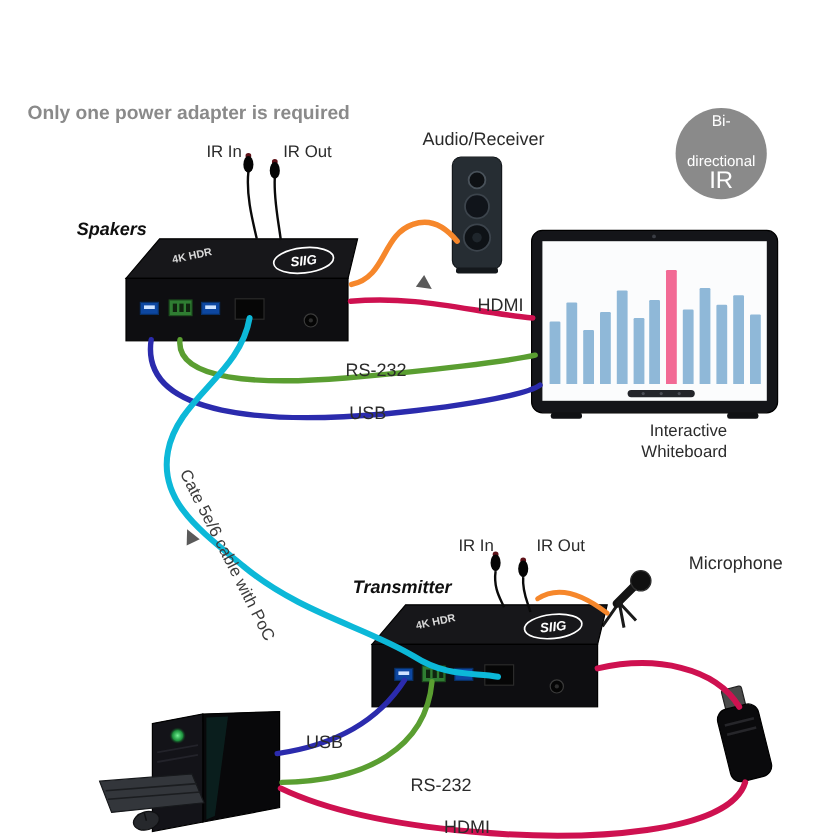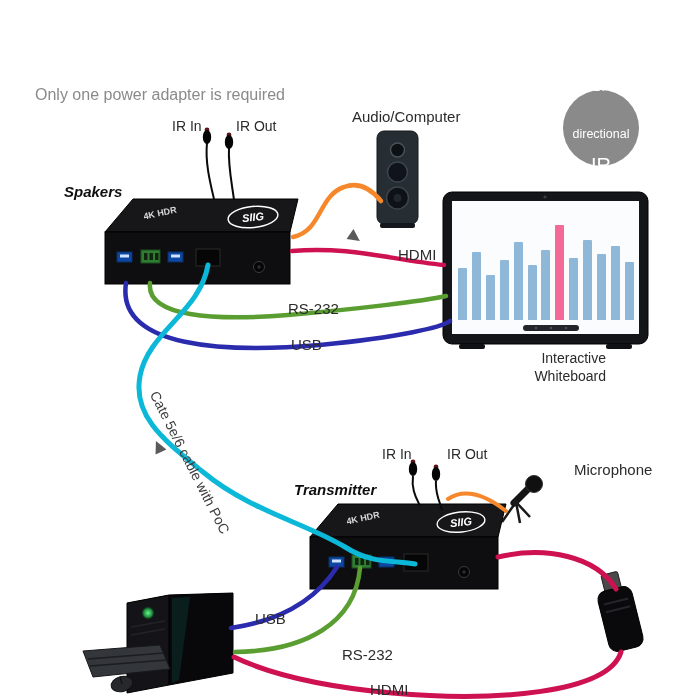--- a/index.html
+++ b/index.html
@@ -1,24 +1,24 @@
 <!DOCTYPE html>
 <html><head>
 <meta charset="utf-8">
 <style>
   html,body{margin:0;padding:0;background:#fff;}
   .stage{position:relative;width:700px;height:700px;background:#ffffff;overflow:hidden;
          font-family:"Liberation Sans",sans-serif;}
   .stage svg{position:absolute;left:0;top:0;z-index:0;}
   .lbl{position:absolute;z-index:2;color:#2b2b2b;font-size:15px;white-space:nowrap;}
   .title{left:33px;top:38px;font-size:34px;font-weight:bold;color:#4f4f4f;letter-spacing:-0.5px;}
-  .subtitle{left:35px;top:86px;font-size:16px;color:#8a8a8a;}
+  .subtitle{left:23px;top:86px;font-size:16px;color:#8a8a8a;font-weight:bold;}
   .dev-name{font-style:italic;font-weight:bold;color:#0f0f0f;}
   .badge{position:absolute;z-index:2;border-radius:50%;color:#fff;display:flex;flex-direction:column;
-         align-items:center;justify-content:center;text-align:center;line-height:1.05;gap:14px;}
+         align-items:center;justify-content:center;text-align:center;line-height:1.05;}
   .badge-poc{left:478px;top:98px;width:65px;height:65px;background:#8f8f8f;font-size:24px;font-weight:bold;}
   .badge-bidir{left:563px;top:90px;width:76px;height:76px;background:#8a8a8a;}
   .badge-bidir .l1{font-size:13px;}
   .badge-bidir .l2{font-size:12.5px;margin-top:21px;}
   .badge-bidir .l3{font-size:20px;font-weight:normal;}
   .wb-label{left:478px;top:350px;width:128px;text-align:right;font-size:14px;white-space:normal;line-height:1.25;}
   .rot-label{left:154px;top:384px;transform:rotate(63deg);transform-origin:0 50%;
              font-size:14px;color:#3c3c3c;}
   #wb-bars{position:absolute;left:458px;top:204px;width:176px;height:116px;z-index:1;
            display:flex;align-items:flex-end;justify-content:space-between;}
@@ -186,21 +186,21 @@
     </div>
 
 <div class="lbl subtitle">Only one power adapter is required</div>
 
 <div class="badge badge-bidir">
   <span class="l1">Bi-</span>
   <span class="l2">directional</span>
   <span class="l3">IR</span>
 </div>
 
-<div class="lbl" style="left:352px;top:108px;">Audio/Computer</div>
+<div class="lbl" style="left:352px;top:108px;">Audio/Receiver</div>
 <div class="lbl" style="left:172px;top:118px;font-size:14px;">IR In</div>
 <div class="lbl" style="left:236px;top:118px;font-size:14px;">IR Out</div>
 <div class="lbl dev-name" style="left:64px;top:183px;">Spakers</div>
 <div class="lbl" style="left:398px;top:246px;">HDMI</div>
 <div class="lbl" style="left:288px;top:300px;">RS-232</div>
 <div class="lbl" style="left:291px;top:336px;">USB</div>
 <div class="lbl wb-label">Interactive Whiteboard</div>
 <div class="lbl rot-label">Cate 5e/6 cable with PoC</div>
 <div class="lbl dev-name" style="left:270px;top:481px;margin-left:24px;">Transmitter</div>
 <div class="lbl" style="left:382px;top:446px;font-size:14px;">IR In</div>

